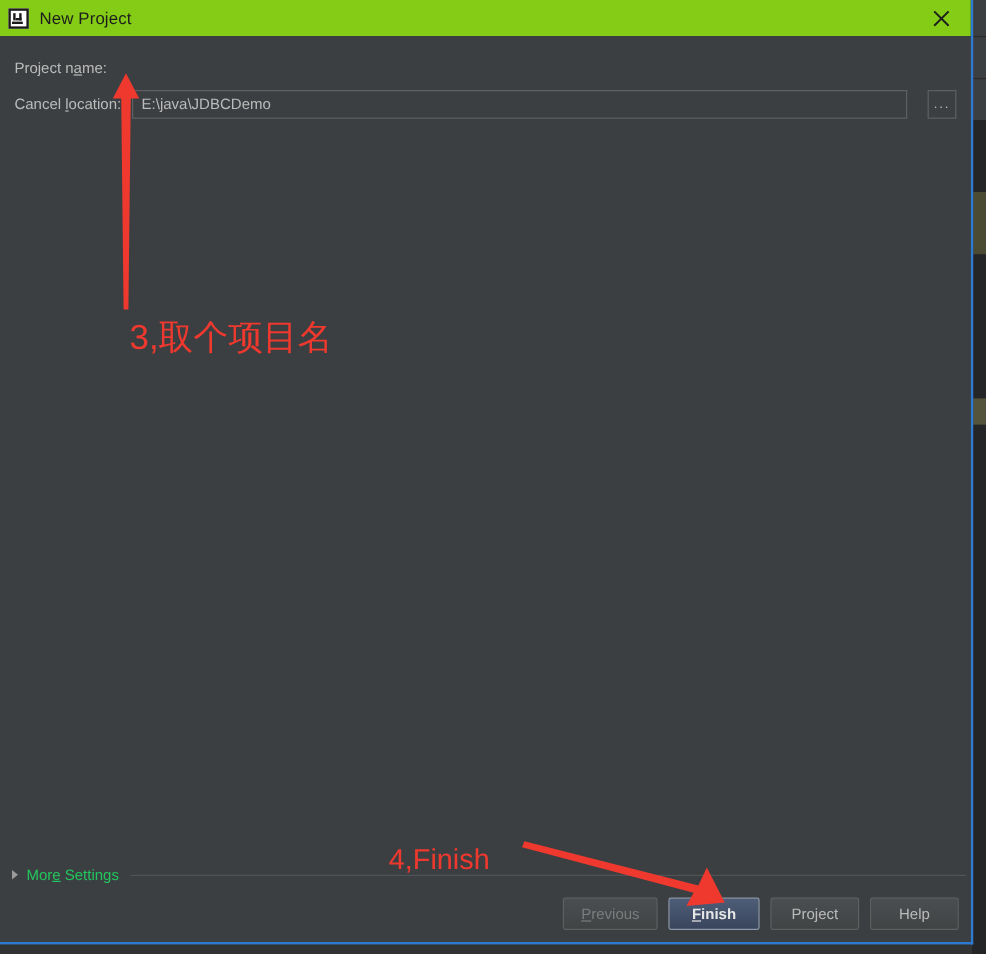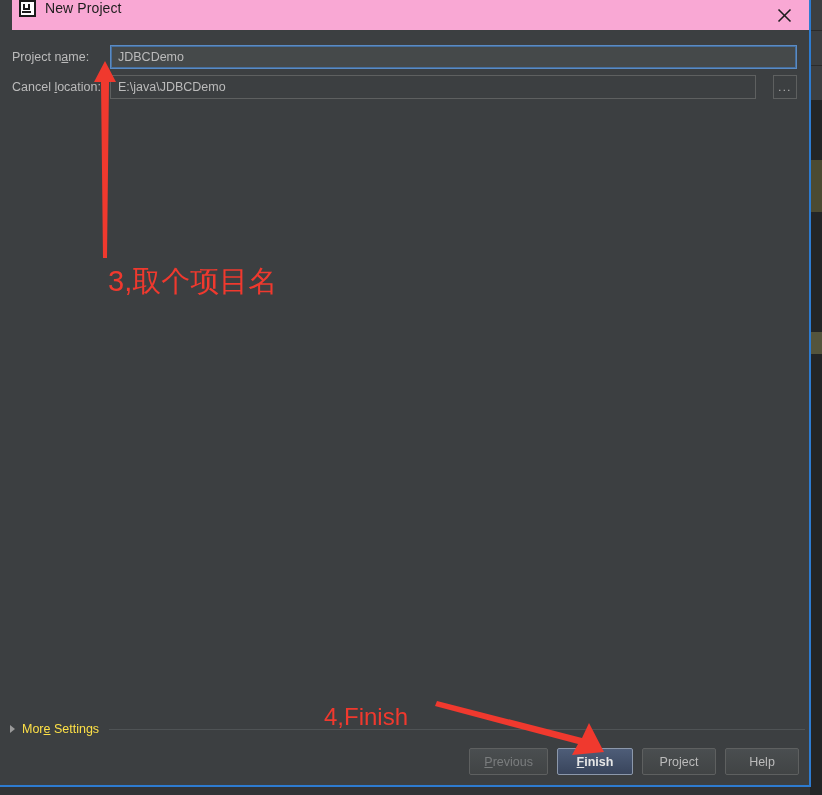--- a/index.html
+++ b/index.html
@@ -40,26 +40,25 @@
     border-right: 2px solid #2d7bd0;
     border-bottom: 2px solid #2d7bd0;
     background: #3c3f41;
     overflow: hidden;
   }
 
   
   #titlebar {
     position: relative;
     height: 30px;
-    background: #f9a8d4;
-    display: flex;
-    align-items: flex-start;
+    background: #84cc16;
+    display: flex;
+    align-items: center;
     padding-left: 7px;
     box-sizing: border-box;
-    margin-left: 12px;
   }
   #app-icon {
     width: 17px; height: 17px;
     position: relative;
     flex: 0 0 auto;
     margin-right: 9px;
   }
   #app-icon .ij-box {
     position: absolute; left: 0; top: 0;
     width: 17px; height: 17px;
@@ -184,21 +183,21 @@
   }
   #disclosure-triangle {
     width: 0; height: 0;
     border-left: 5px solid #9a9a9a;
     border-top: 4px solid transparent;
     border-bottom: 4px solid transparent;
     margin-right: 7px;
   }
   #more-settings-label {
     font-size: 12.5px;
-    color: #fde047;
+    color: #22c55e;
     white-space: nowrap;
   }
   #more-settings-label u { text-decoration: underline; }
   #more-settings-separator {
     flex: 1 1 auto;
     height: 1px;
     background: #4f5355;
     margin-left: 10px;
   }
 
@@ -291,21 +290,20 @@
         <line x1="1.5" y1="1.5" x2="13.5" y2="13.5" stroke="#1d1d1d" stroke-width="1.6"></line>
         <line x1="13.5" y1="1.5" x2="1.5" y2="13.5" stroke="#1d1d1d" stroke-width="1.6"></line>
       </svg>
     </div>
   </div>
 
   <div id="dialog-body">
 
     <div class="form-row" id="row-name">
       <div class="field-label"><span>Project n</span><u>a</u><span>me:</span></div>
-      <div class="text-input" id="project-name-input">JDBCDemo</div>
     </div>
 
     <div class="form-row" id="row-loc">
       <div class="field-label"><span>Cancel </span><u>l</u><span>ocation:</span></div>
       <div class="text-input" id="project-location-input">E:\java\JDBCDemo</div>
       <div id="browse-button">...</div>
     </div>
 
     <div id="more-settings-row">
       <div id="more-settings-toggle">

